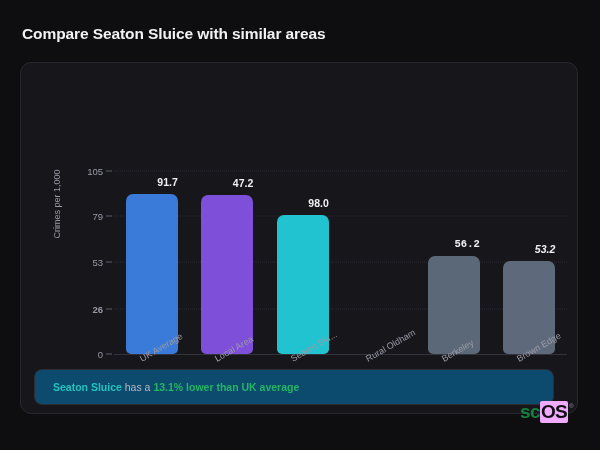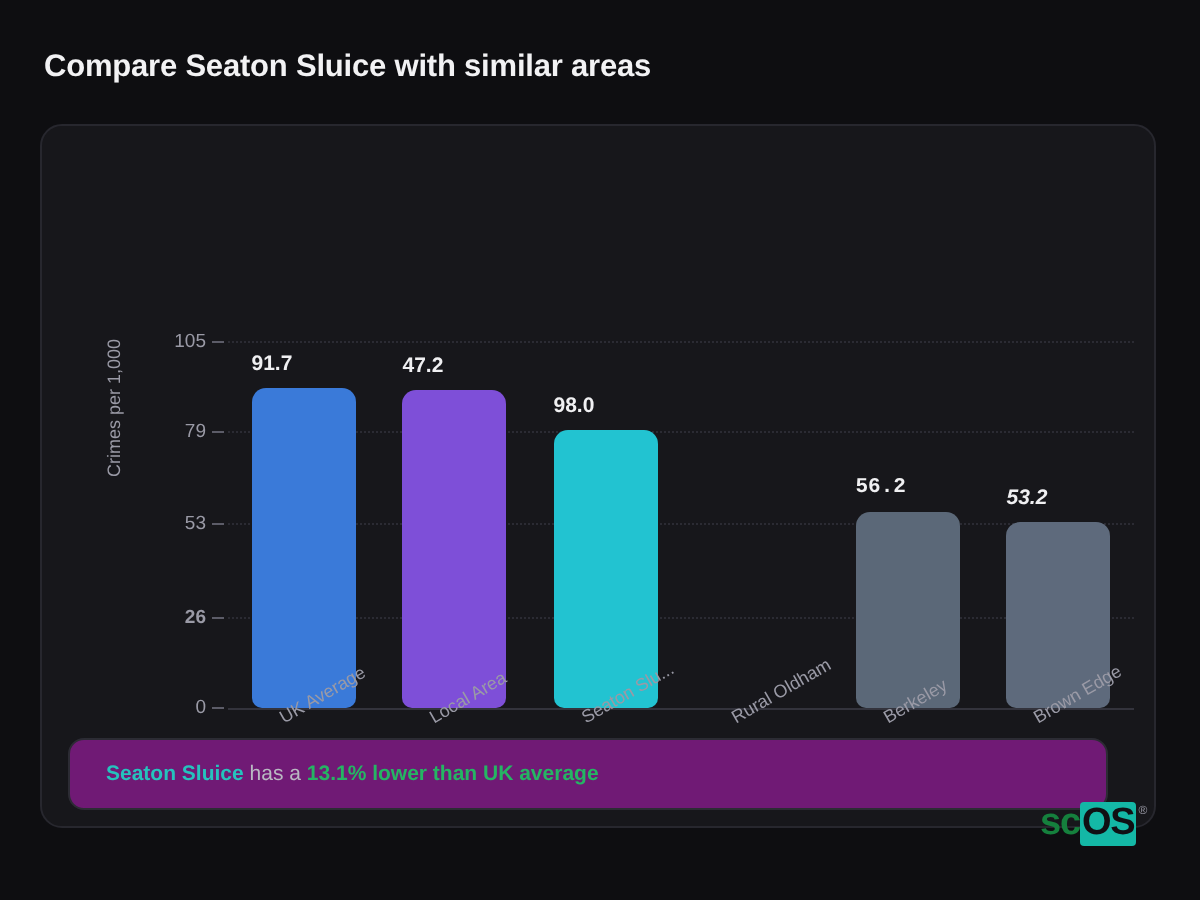--- a/index.html
+++ b/index.html
@@ -40,52 +40,52 @@
   .gridline{position:absolute;left:93px;right:12px;height:0;
             border-top:1px dotted #2b2b33;transform:translateY(-50%);}
   .baseline{position:absolute;left:93px;right:12px;height:1px;background:#33333c;}
   .bars{position:absolute;left:93px;right:12px;top:0;bottom:0;}
   .bar-slot{position:absolute;bottom:0;}
   .bar{
     position:absolute;bottom:0;left:0;right:0;
     border-radius:7px 7px 5px 5px;
   }
   .bar-val{
-    position:absolute;left:0;right:0;text-align:left;
+    position:absolute;left:0;right:0;text-align:right;
     font-size:10.5px;font-weight:bold;color:#f0f0f2;
     white-space:nowrap;
   }
   .xlabels{position:absolute;left:93px;right:12px;top:292px;height:40px;}
   .xlab{
     position:absolute;top:0;
     font-size:9px;color:#9a9aa6;white-space:nowrap;
     transform:rotate(-30deg);transform-origin:left top;
   }
   
   .note{
     position:absolute;left:13px;top:306px;
     width:520px;height:36px;
-    background:#701a75;
+    background:#0c4a6e;
     border:1px solid #2c2c34;
     border-radius:8px;
     box-sizing:border-box;
     display:flex;align-items:center;
   }
   .note-inner{padding-left:18px;font-size:10.5px;color:#b9b9c2;}
   .note-strong{color:#25c3bd;font-weight:bold;}
   .note-green{color:#25b563;font-weight:bold;}
   
   .logo{
     position:absolute;left:520px;top:401px;
     display:flex;align-items:center;
     font-size:19px;font-weight:bold;letter-spacing:-0.6px;
   }
   .logo-sc{color:#15803d;}
   .logo-os{
-    background:#14b8a6;color:#101014;
+    background:#f0abfc;color:#101014;
     border-radius:2px;padding:0 1px;margin-left:0px;
   }
   .logo-r{font-size:6px;color:#9a9aa6;vertical-align:super;margin-left:1px;
           align-self:flex-start;margin-top:2px;font-weight:normal;}
 </style>
 </head>
 <body>
 
 <div class="page-title">Compare Seaton Sluice with similar areas</div>
 

